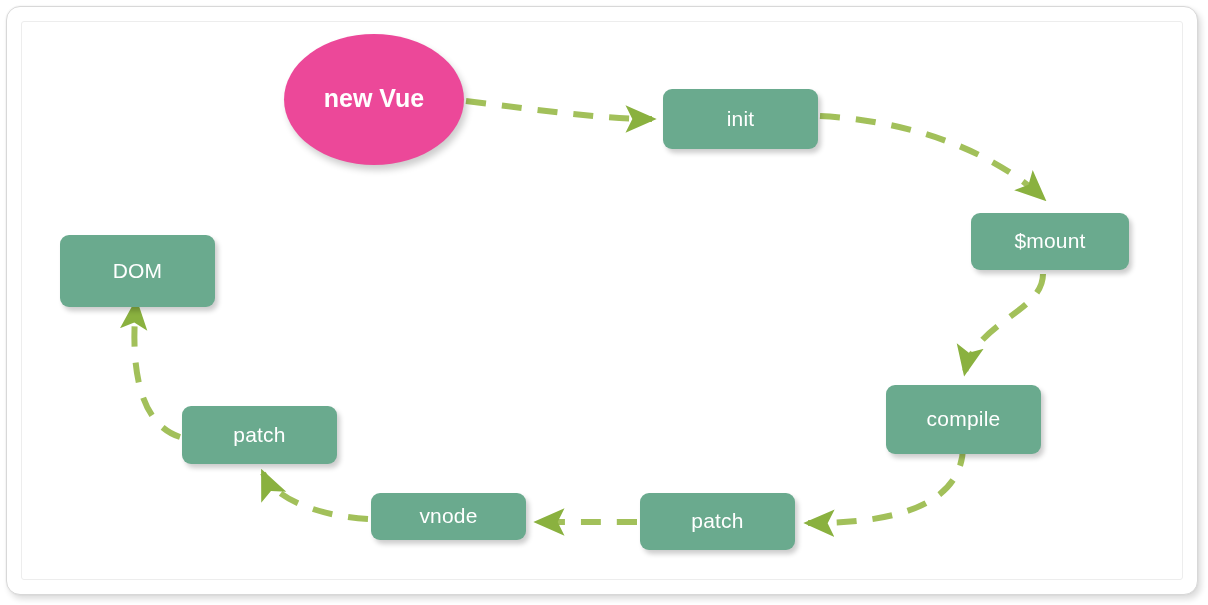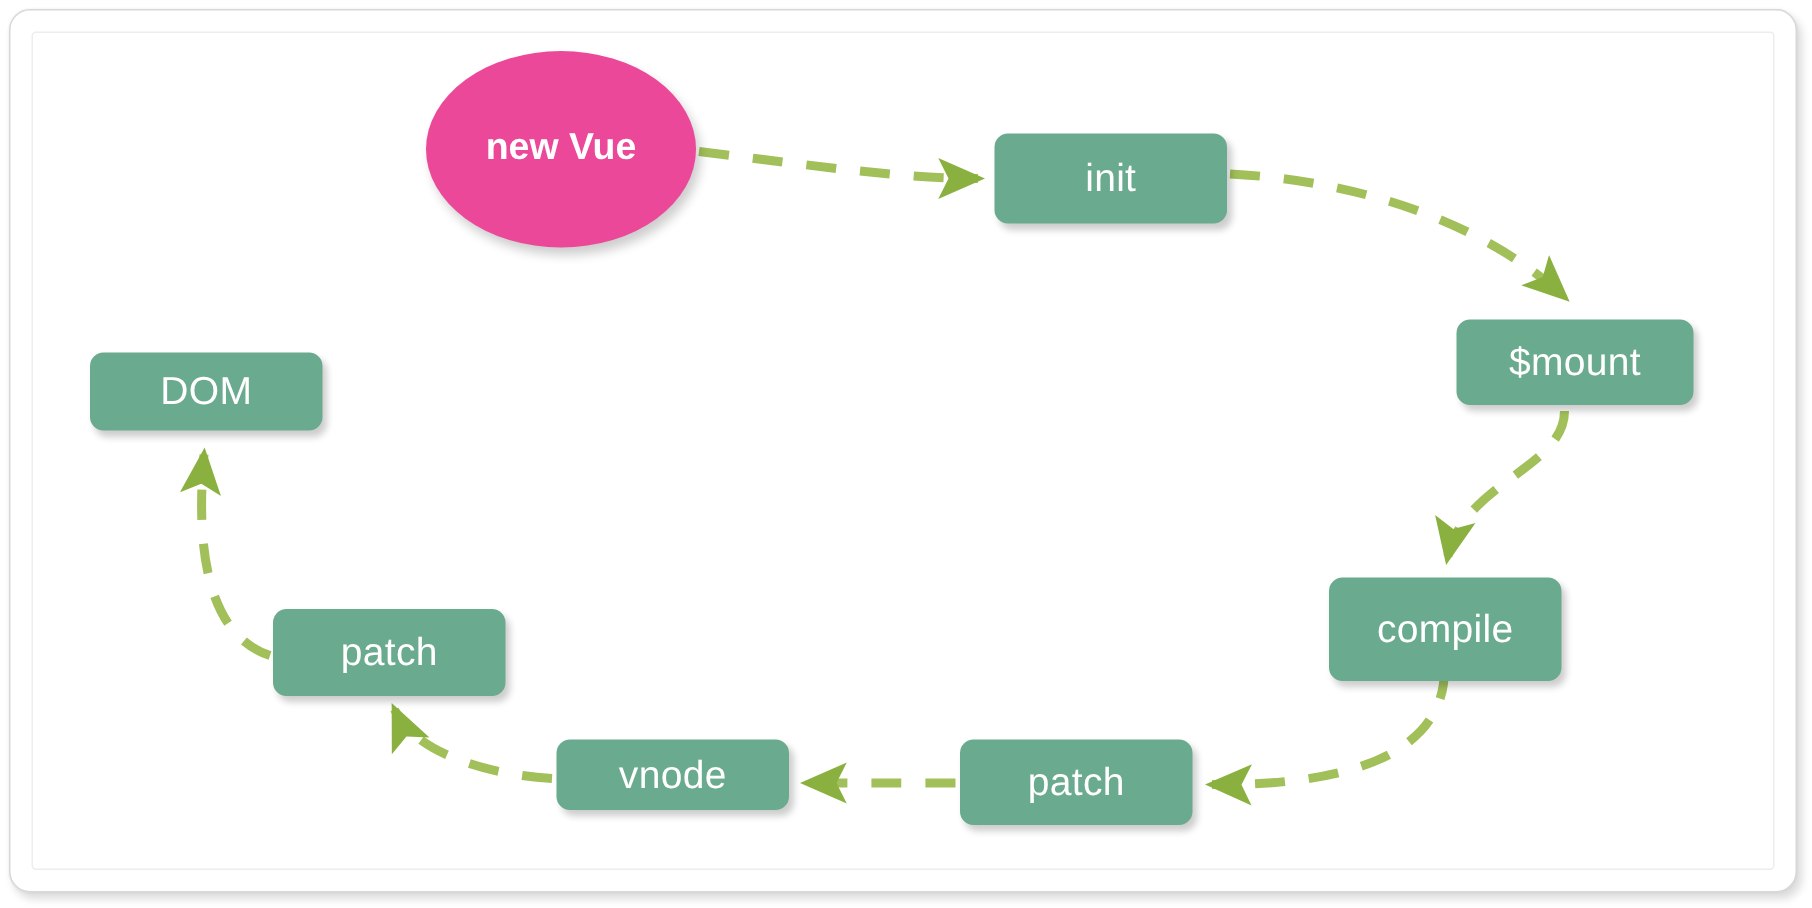--- a/index.html
+++ b/index.html
@@ -64,21 +64,21 @@
     align-items: center;
     justify-content: center;
     color: #ffffff;
     box-sizing: border-box;
     user-select: none;
   }
   .node-box {
     border-radius: 9px;
     background: #6aaa8e;
     box-shadow: 3px 4px 5px rgba(0,0,0,0.20);
-    font-size: 26px;
+    font-size: 21px;
     letter-spacing: 0.2px;
   }
   .node-ellipse {
     border-radius: 50%;
     background: #ec4899;
     box-shadow: 3px 5px 7px rgba(0,0,0,0.20);
     font-size: 25px;
     font-weight: bold;
   }
   .node-label {
@@ -88,21 +88,21 @@
   }
 
   
   #node-new-vue  { left: 284px; top: 34px;  width: 180px; height: 131px; }
   #node-init     { left: 663px; top: 89px;  width: 155px; height: 60px;  }
   #node-mount    { left: 971px; top: 213px; width: 158px; height: 57px;  }
   #node-compile  { left: 886px; top: 385px; width: 155px; height: 69px;  }
   #node-render   { left: 640px; top: 493px; width: 155px; height: 57px;  }
   #node-vnode    { left: 371px; top: 493px; width: 155px; height: 47px;  }
   #node-patch    { left: 182px; top: 406px; width: 155px; height: 58px;  }
-  #node-dom      { left: 60px;  top: 235px; width: 155px; height: 52px;  }
+  #node-dom      { left: 60px;  top: 235px; width: 155px; height: 72px;  }
 </style>
 </head>
 <body>
 
 <div id="canvas">
 
   <div id="frame">
     <div id="frame-inner"></div>
   </div>
 

